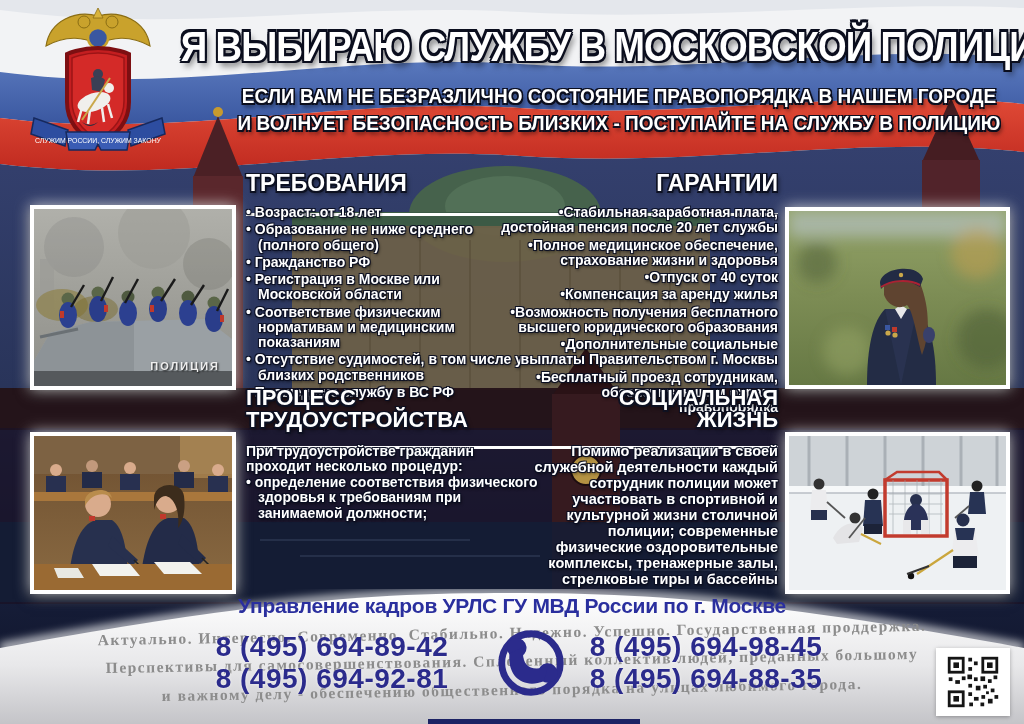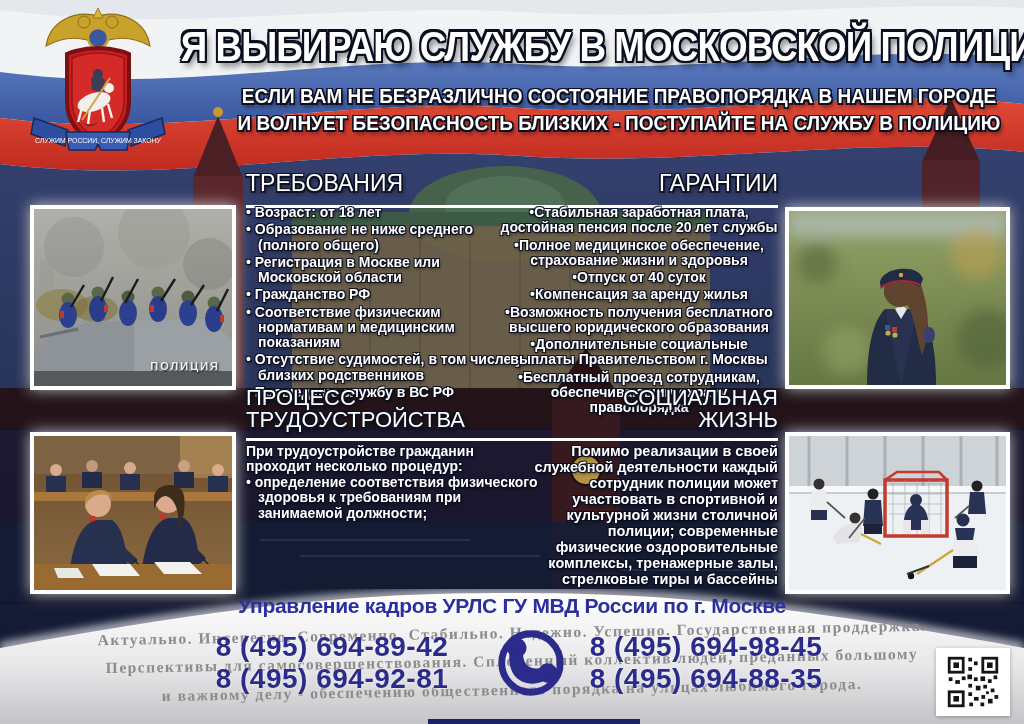--- a/index.html
+++ b/index.html
@@ -14,33 +14,33 @@
     transform:scale(.97,1.14);transform-origin:center top;
     text-shadow:-2px -2px 0 #0b0e1e,2px -2px 0 #0b0e1e,-2px 2px 0 #0b0e1e,2px 2px 0 #0b0e1e,
       -2px 0 0 #0b0e1e,2px 0 0 #0b0e1e,0 -2px 0 #0b0e1e,0 2px 0 #0b0e1e,3px 5px 6px rgba(0,0,0,.55);}
   .subtitle{left:222px;right:8px;text-align:center;white-space:nowrap;
     font-size:19px;font-weight:bold;color:#fff;transform:scale(1,1.08);
     text-shadow:-1.5px -1.5px 0 #0b0e1e,1.5px -1.5px 0 #0b0e1e,-1.5px 1.5px 0 #0b0e1e,
       1.5px 1.5px 0 #0b0e1e,2px 3px 4px rgba(0,0,0,.6);}
   .sub1{top:86px;} .sub2{top:113px;}
 
   
-  .sec-h{margin:0;color:#fff;font-weight:normal;font-size:23px;letter-spacing:0;
-    border-bottom:3px solid #fff;padding-bottom:8px;
+  .sec-h{margin:0;color:#fff;font-weight:bold;font-size:23px;letter-spacing:0;
+    border-bottom:3px solid #fff;padding-bottom:16px;
     text-shadow:-1.5px -1.5px 0 #0d1122,1.5px -1.5px 0 #0d1122,-1.5px 1.5px 0 #0d1122,
       1.5px 1.5px 0 #0d1122,2px 3px 4px rgba(0,0,0,.6);}
   .sec-h.two{font-size:22px;line-height:.98;}
   .r{text-align:right;}
   .btext{color:#fff;font-weight:bold;
     text-shadow:-1px -1px 0 rgba(10,14,34,.9),1px -1px 0 rgba(10,14,34,.9),
       -1px 1px 0 rgba(10,14,34,.9),1px 1px 0 rgba(10,14,34,.9),1px 2px 3px rgba(0,0,0,.7);}
   ul.blist{list-style:none;margin:0;padding:0;font-size:14px;line-height:1.09;}
   ul.blist li{padding-left:12px;text-indent:-12px;margin:0 0 2px 0;}
   ul.blist li::before{content:"• ";}
-  ul.blist.right{text-align:center;}
+  ul.blist.right{text-align:right;}
   ul.blist.right li{padding-left:0;text-indent:0;}
   ul.blist.right li::before{content:"•";}
   .para{font-size:14.5px;line-height:1.1;margin:0;}
 
   
   .photo{border:4px solid #fff;background:#0f766e;
     box-shadow:0 0 14px rgba(255,255,255,.75),0 5px 12px rgba(0,0,0,.55);}
   .photo-caption{position:absolute;color:#eee;font-weight:bold;font-size:11px;
     letter-spacing:2px;text-shadow:1px 1px 2px #000;}
 
@@ -389,22 +389,22 @@
         </g>
       <circle cx="122" cy="140" r="3.2" fill="#111"></circle>
       <line x1="118" y1="138" x2="140" y2="130" stroke="#333" stroke-width="2"></line>
     </svg>
   </div>
 
   <h2 class="abs sec-h" style="left:246px;top:170px;width:272px;">ТРЕБОВАНИЯ</h2>
   <ul class="abs blist btext" style="left:246px;top:205px;width:278px;">
     <li>Возраст: от 18 лет</li>
     <li>Образование не ниже среднего (полного общего)</li>
+    <li>Гражданство РФ</li>
     <li>Регистрация в Москве или Московской области</li>
-    <li>Гражданство РФ</li>
     <li>Соответствие физическим нормативам и медицинским показаниям</li>
     <li>Отсутствие судимостей, в том числе у близких родственников</li>
     <li>Прошедшие службу в ВС РФ</li>
   </ul>
 
   <h2 class="abs sec-h r" style="left:508px;top:170px;width:270px;">ГАРАНТИИ</h2>
   <ul class="abs blist right btext" style="left:500px;top:205px;width:278px;">
     <li>Стабильная заработная плата, достойная пенсия после 20 лет службы</li>
     <li>Полное медицинское обеспечение, страхование жизни и здоровья</li>
     <li>Отпуск от 40 суток</li>

